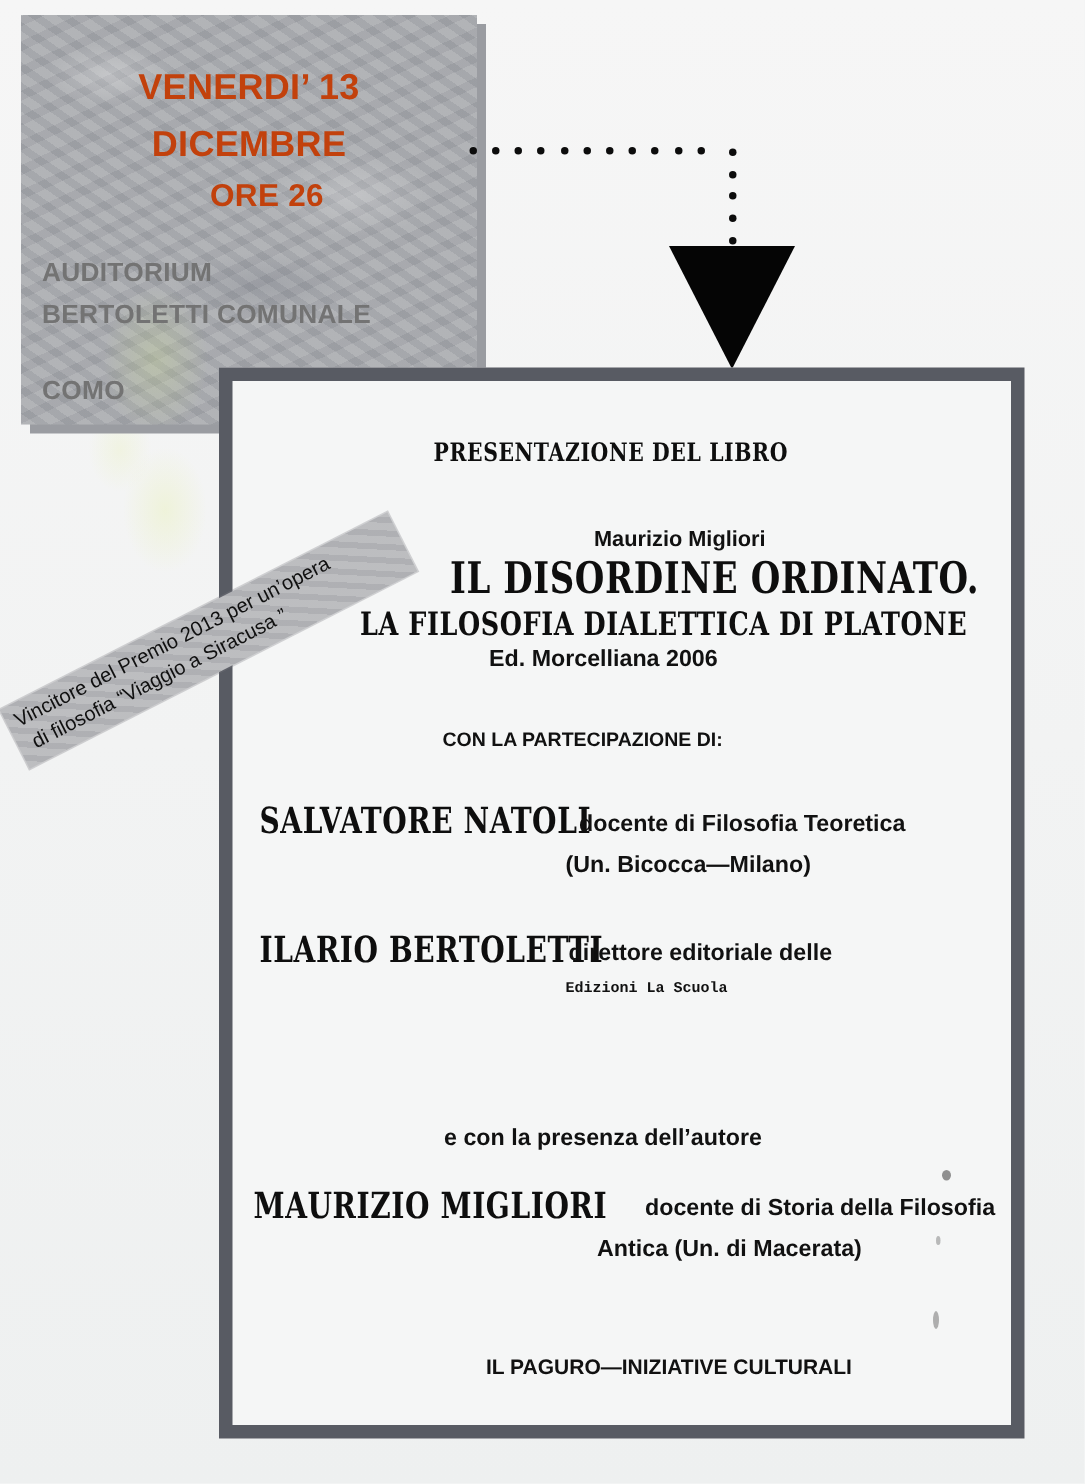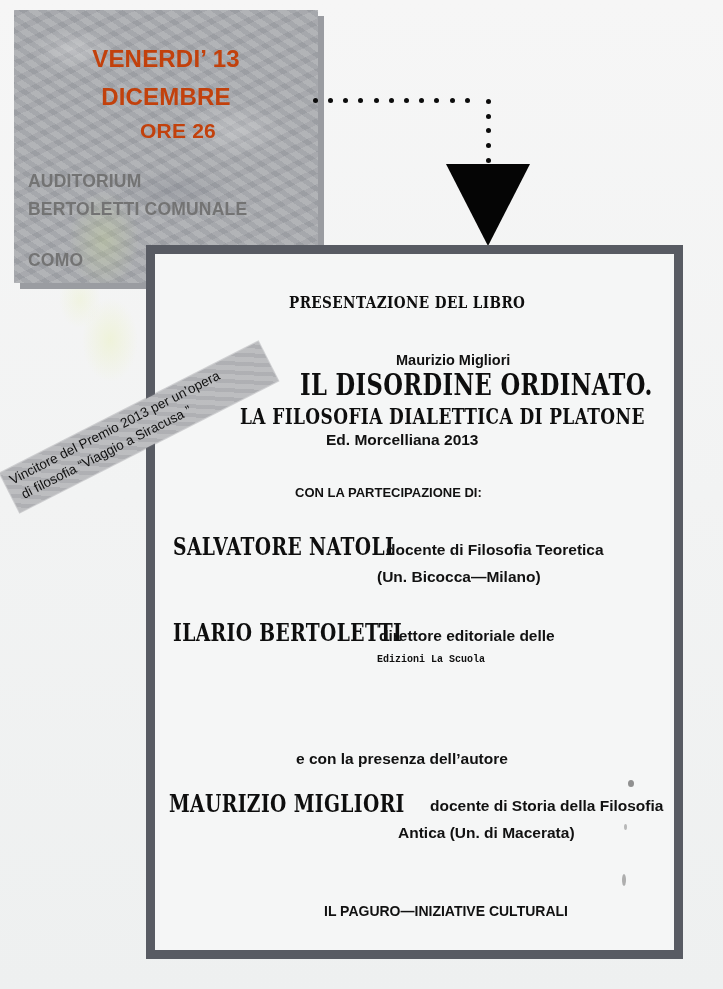--- a/index.html
+++ b/index.html
@@ -112,21 +112,21 @@
 </div>
 <div class="arrow"></div>
 
 <div class="frame"></div>
 
 <div class="abs stamp" style="left:289px; top:292px; font-size:17px;">PRESENTAZIONE DEL LIBRO</div>
 
 <div class="abs sans-b" style="left:396px; top:352px; font-size:14.5px;">Maurizio Migliori</div>
 <div class="abs stamp" style="left:300px; top:368px; font-size:29px; transform:scaleX(0.78);">IL DISORDINE ORDINATO.</div>
 <div class="abs stamp" style="left:240px; top:404px; font-size:21.5px; transform:scaleX(0.79);">LA FILOSOFIA DIALETTICA DI PLATONE</div>
-<div class="abs sans-b" style="left:326px; top:431px; font-size:15.5px;">Ed. Morcelliana 2013</div>
+<div class="abs sans-b" style="left:326px; top:431px; font-size:15.5px;">Ed. Morcelliana 2006</div>
 
 <div class="abs sans-b" style="left:295px; top:485px; font-size:13px;">CON LA PARTECIPAZIONE DI:</div>
 
 <div>
   <div class="abs stamp" style="left:173px; top:532px; font-size:24px; transform:scaleX(0.78);">SALVATORE NATOLI</div>
   <div class="abs sans-b" style="left:386px; top:541px; font-size:15.5px;">docente di Filosofia Teoretica</div>
   <div class="abs sans-b" style="left:377px; top:568px; font-size:15.5px;">(Un. Bicocca—Milano)</div>
 </div>
 
 <div>

